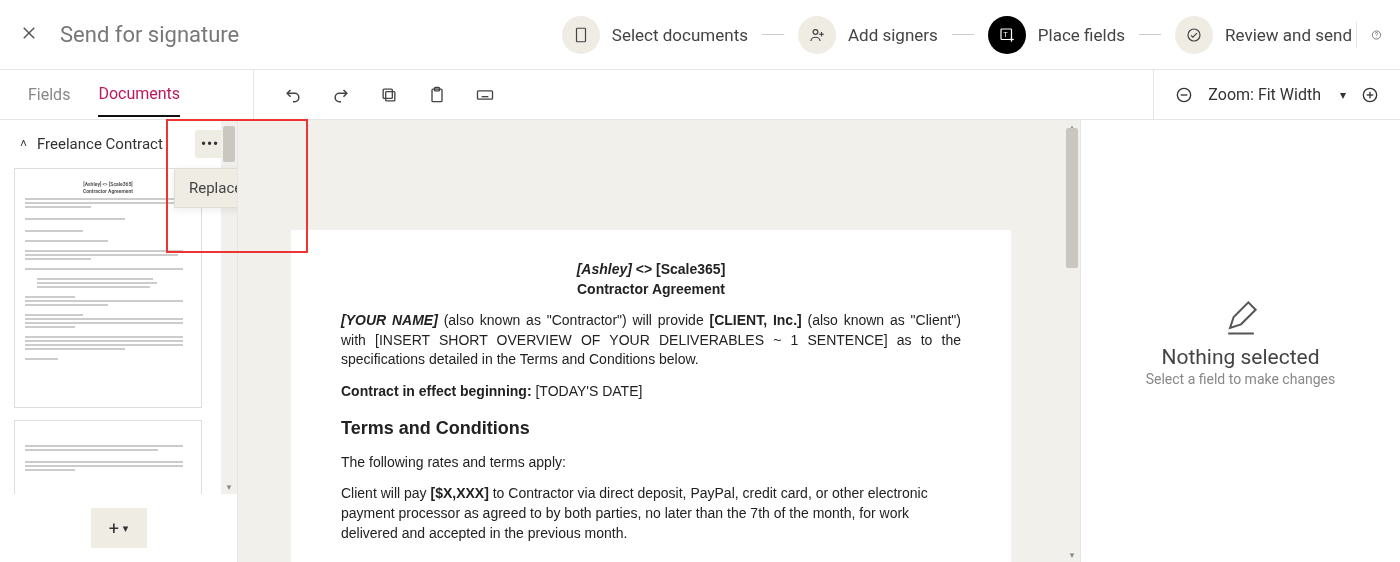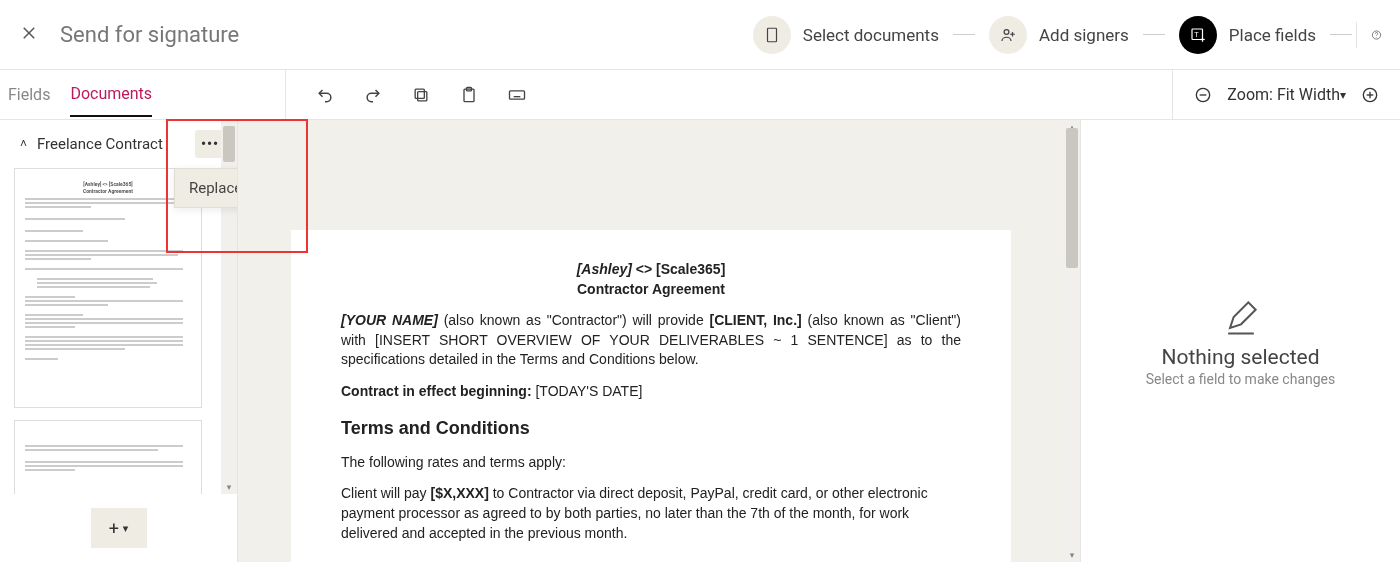--- a/index.html
+++ b/index.html
@@ -80,25 +80,25 @@
   .header-right { display:flex; align-items:center; gap: 0; }
 
   
   .secondary {
     height: 50px;
     display: flex;
     align-items: stretch;
     border-bottom: 1px solid #e5e5e5;
   }
   .tabs {
-    width: 286px;
-    display: flex;
-    align-items: center;
-    padding: 0 8px;
-    gap: 20px;
+    width: 254px;
+    display: flex;
+    align-items: center;
+    padding: 0 28px;
+    gap: 28px;
     border-right: 1px solid #e5e5e5;
   }
   .tab {
     font-size: 16px;
     color: #888;
     padding: 12px 0;
     cursor: pointer;
   }
   .tab.active {
     color: #be185d;
@@ -122,21 +122,21 @@
 
   .zoom {
     display: flex;
     align-items: center;
     padding: 0 20px;
     gap: 14px;
     color:#333;
     border-left: 1px solid #e5e5e5;
   }
   .zoom .zicon { width:20px; height:20px; display:flex; align-items:center; justify-content:center; cursor:pointer;}
-  .zoom-label { font-size: 16px; display:flex; align-items:center; gap:0; cursor:pointer;}
+  .zoom-label { font-size: 16px; display:flex; align-items:center; gap:19px; cursor:pointer;}
   .zoom-label .chev { font-size: 12px; }
 
   
   .main {
     display: flex;
     height: calc(562px - 70px - 50px);
   }
 
   
   .sidebar {
@@ -347,20 +347,29 @@
           <svg viewBox="0 0 24 24" fill="none" stroke="currentColor" stroke-width="1.6">
               <rect x="4" y="4" width="14" height="14" rx="1"></rect>
               <text x="7" y="15" font-size="10" fill="currentColor" stroke="none">T</text>
               <line x1="18" y1="15" x2="18" y2="21"></line>
               <line x1="15" y1="18" x2="21" y2="18"></line>
             </svg>
         </div>
         <span class="step-label">Place fields</span>
       </div>
       <div class="step-sep"></div>
+      <div class="step">
+        <div class="step-circle">
+          <svg viewBox="0 0 24 24" fill="none" stroke="currentColor" stroke-width="1.6">
+              <circle cx="12" cy="12" r="8"></circle>
+              <path d="M8 12.5l2.5 2.5L16 9.5"></path>
+            </svg>
+        </div>
+        <span class="step-label">Review and send</span>
+      </div>
     </div>
     <div class="help-icon">
       <svg viewBox="0 0 24 24" width="20" height="20" fill="none" stroke="currentColor" stroke-width="1.6">
           <circle cx="12" cy="12" r="9"></circle>
           <path d="M9.5 9a2.5 2.5 0 1 1 3.5 2.3c-.9.4-1 1-1 1.7"></path>
           <circle cx="12" cy="17" r="0.8" fill="currentColor" stroke="none"></circle>
         </svg>
     </div>
   </div>
 </div>

